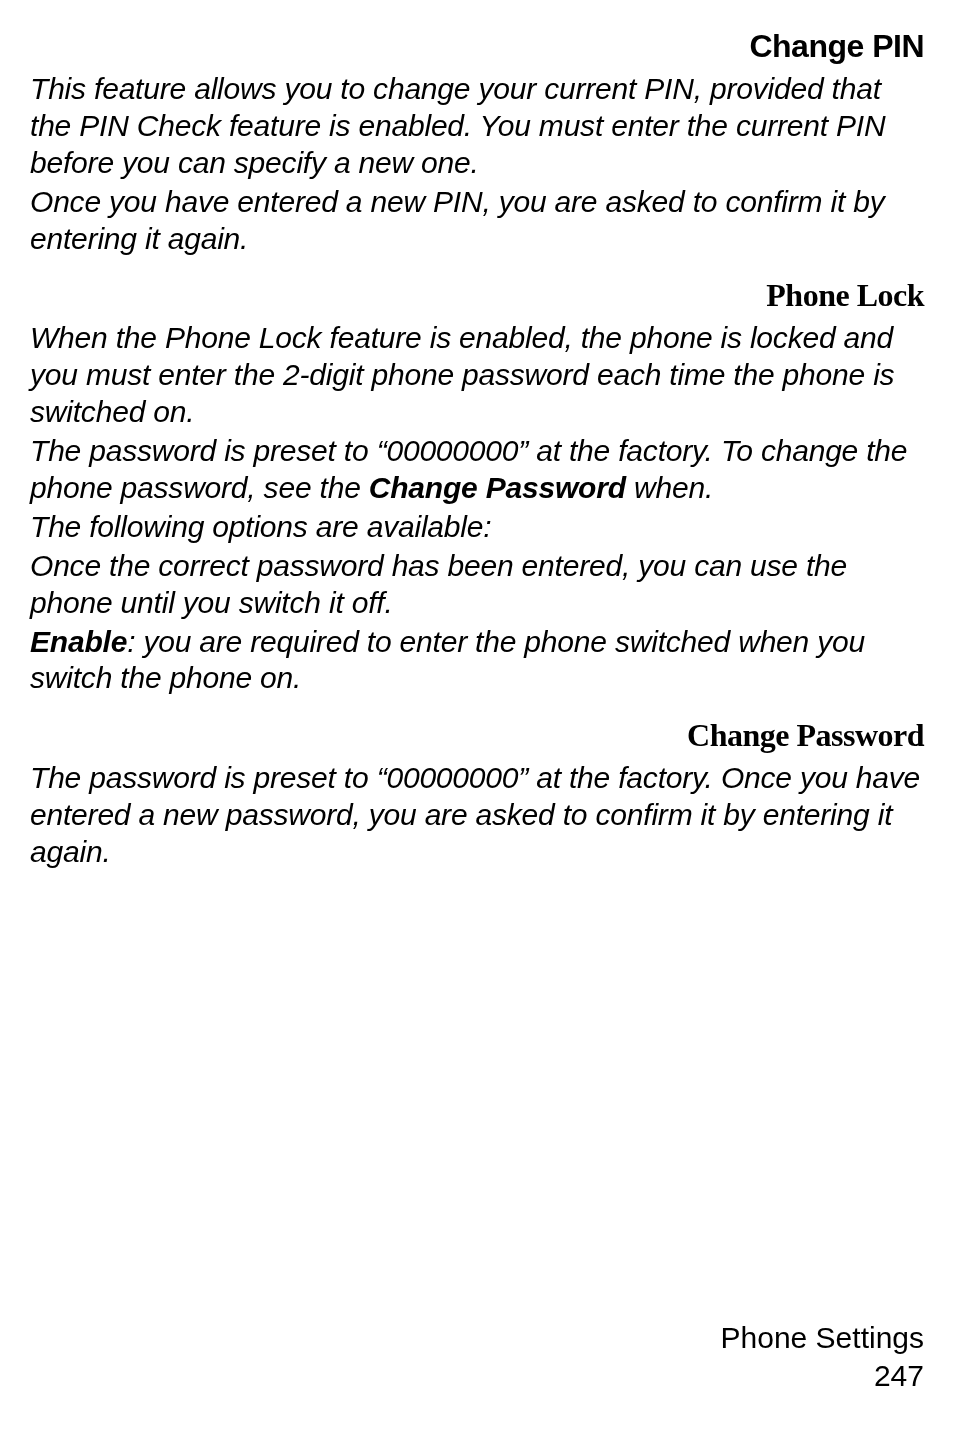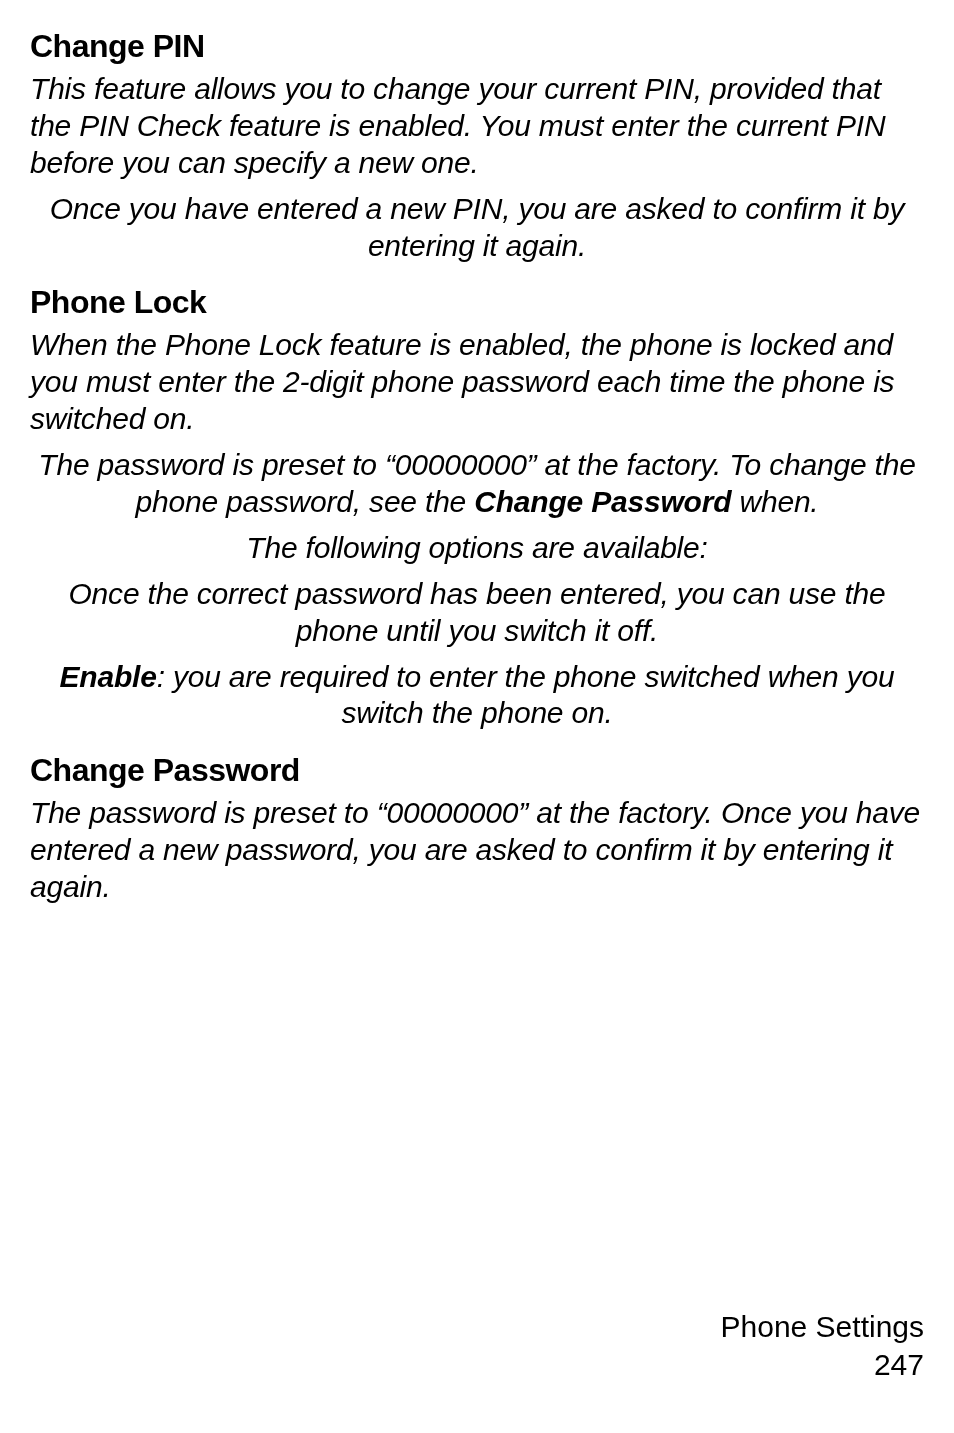--- a/index.html
+++ b/index.html
@@ -18,46 +18,47 @@
     padding: 28px 30px 0 30px;
     position: relative;
   }
   .heading {
     font-weight: 700;
     font-size: 32px;
     font-family: Arial, Helvetica, sans-serif;
     letter-spacing: -0.5px;
     margin-top: 0;
     margin-bottom: 6px;
+    text-align: right;
   }
   .heading.gap-top {
     margin-top: 20px;
+    font-family: Liberation Serif, serif;
   }
   .para {
     font-family: Arial, Helvetica, sans-serif;
     font-size: 30px;
     line-height: 1.23;
     margin: 0 0 2px 0;
     letter-spacing: -0.2px;
     font-style: italic;
   }
   .para + .para {
-    margin-top: 9px;
-    text-align: center;
+    margin-top: 2px;
   }
   .block {
     margin-bottom: 14px;
   }
   .bold {
     font-weight: 700;
   }
   .footer {
     position: absolute;
     right: 30px;
-    bottom: 50px;
+    bottom: 39px;
     text-align: right;
     font-size: 30px;
     line-height: 1.25;
   }
 </style>
 </head>
 <body>
 
 <div class="page">
 

